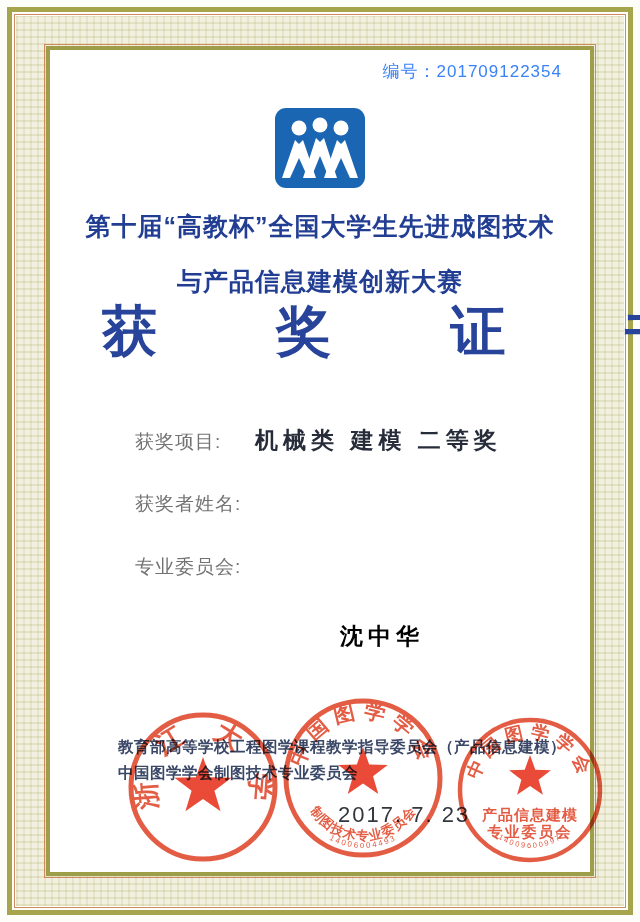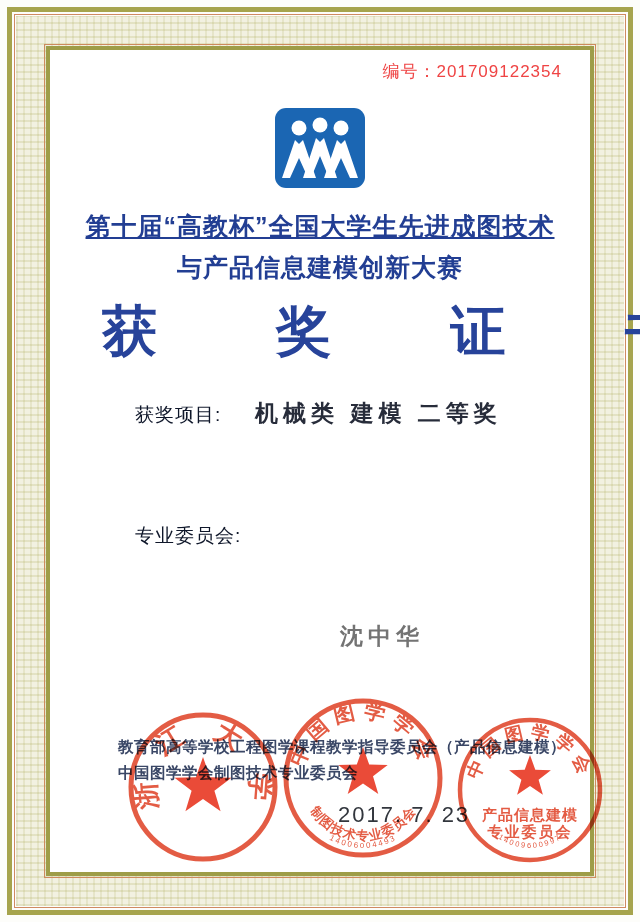--- a/index.html
+++ b/index.html
@@ -20,47 +20,47 @@
     pointer-events:none;
   }
   .frame-red-inner{position:absolute;inset:44px;border:1px solid #cd8a5e;background:transparent;pointer-events:none;}
   .frame-gold-inner{position:absolute;inset:46px;border:4px solid #9e9d48;background:#ffffff;pointer-events:none;}
 
   .content{position:absolute;inset:50px;}
 
   
   .serial{
     position:absolute;top:10px;right:28px;
-    font-size:17px;color:#ef4444;letter-spacing:1px;
+    font-size:17px;color:#3b82f6;letter-spacing:1px;
   }
   .logo{position:absolute;top:58px;left:50%;transform:translateX(-50%);width:90px;height:82px;}
   .title-line{
     position:absolute;left:0;width:100%;text-align:center;
     font-size:25px;font-weight:bold;color:#223e93;letter-spacing:1px;white-space:nowrap;
   }
-  .title-line.l1{top:160px;text-decoration:underline;}
-  .title-line.l2{top:201px;}
+  .title-line.l1{top:160px;}
+  .title-line.l2{top:215px;}
   .heading{
     position:absolute;top:245px;left:0;width:100%;text-align:center;
     font-size:55px;font-weight:bold;color:#27439a;
     letter-spacing:52px;padding-left:52px;box-sizing:border-box;white-space:nowrap;
   }
 
   
   .field-row{position:absolute;left:85px;display:flex;align-items:baseline;white-space:nowrap;}
   .field-label{
     display:inline-block;width:120px;flex:0 0 120px;
-    font-size:19px;color:#0f172a;letter-spacing:1px;
+    font-size:19px;color:#737373;letter-spacing:1px;margin-top:31px;
   }
   .field-value{
     font-size:23px;font-weight:bold;color:#272c3a;letter-spacing:5px;
   }
   .field-value-line2{
     position:absolute;left:290px;top:571px;
-    font-size:23px;font-weight:bold;color:#737373;letter-spacing:5px;
+    font-size:23px;font-weight:bold;color:#000000;letter-spacing:5px;
   }
 
   
   .issuers{position:absolute;left:68px;top:684px;z-index:1;}
   .issuer-line{
     font-size:15.5px;line-height:26px;color:#3a4766;font-weight:bold;
     letter-spacing:.5px;white-space:nowrap;
   }
   .date{
     position:absolute;left:288px;top:752px;z-index:1;
@@ -103,20 +103,21 @@
 
   <div class="title-line l1">第十届“高教杯”全国大学生先进成图技术</div>
   <div class="title-line l2">与产品信息建模创新大赛</div>
   <div class="heading">获 奖 证 书</div>
 
   <div class="field-row" style="top:348px">
     <span class="field-label">获奖项目:</span>
     <span class="field-value">机械类  建模  二等奖</span>
   </div>
   <div class="field-row" style="top:410px">
+    <span class="field-label">获奖者姓名:</span>
   </div>
   <div class="field-row" style="top:473px">
     <span class="field-label">专业委员会:</span>
   </div>
   <div class="field-value-line2">沈中华</div>
 
   <div class="issuers">
     <div class="issuer-line">教育部高等学校工程图学课程教学指导委员会（产品信息建模）</div>
     <div class="issuer-line">中国图学学会制图技术专业委员会</div>
   </div>

